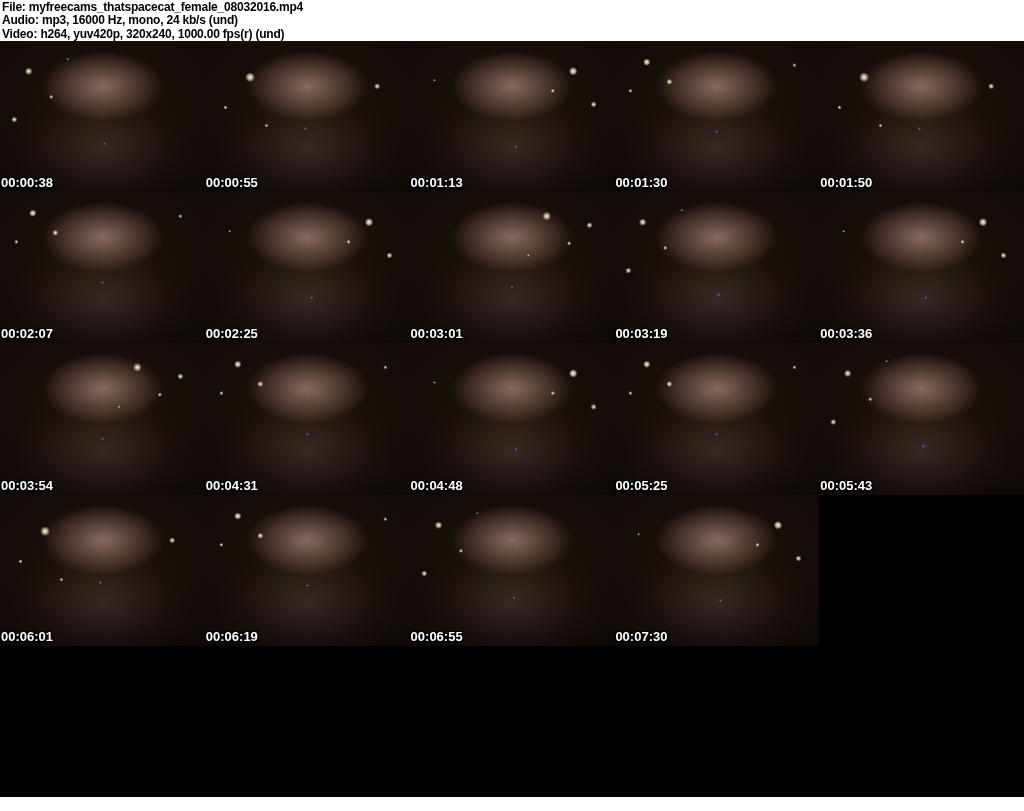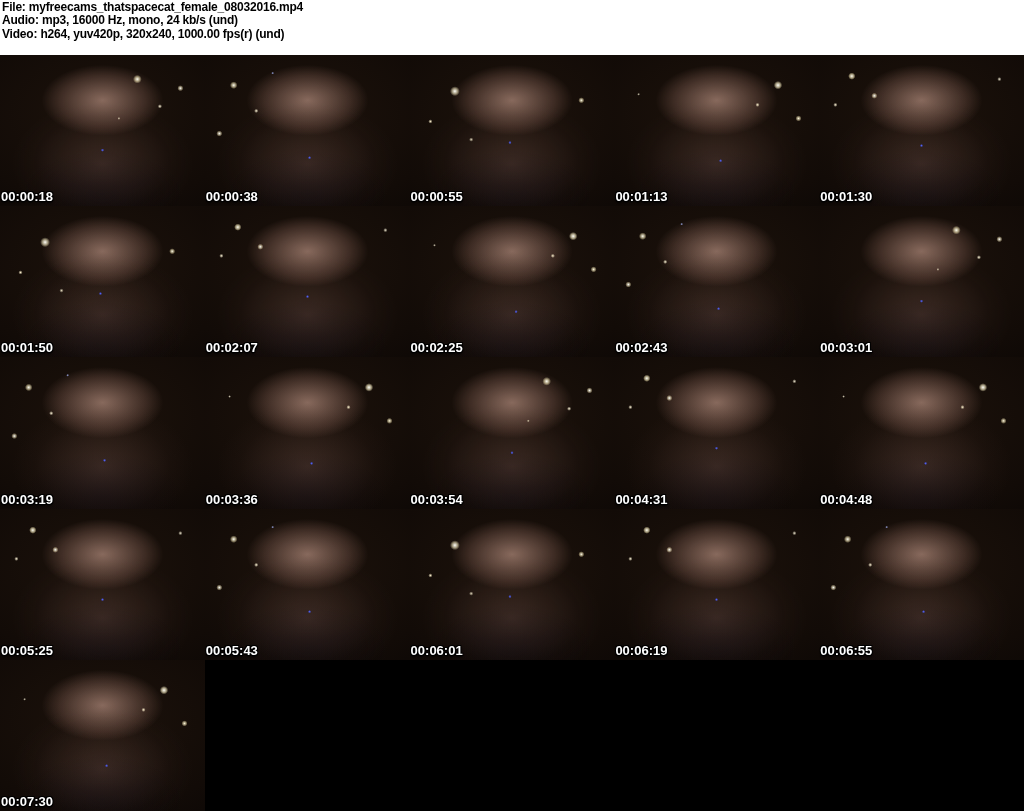--- a/index.html
+++ b/index.html
@@ -8,21 +8,21 @@
     width: 1024px;
     height: 811px;
     overflow: hidden;
     background: #ffffff;
     font-family: "Liberation Sans", "DejaVu Sans", sans-serif;
   }
 
   
   .info-header {
     width: 1024px;
-    height: 55px;
+    height: 41px;
     box-sizing: border-box;
     background: #ffffff;
     color: #000000;
     padding: 1px 0 0 2px;
   }
   .info-header .line {
     font-size: 12px;
     line-height: 13.4px;
     font-weight: bold;
     letter-spacing: -0.2px;
@@ -119,23 +119,20 @@
 </head>
 <body>
 
 <div class="info-header">
   <div class="line">File: myfreecams_thatspacecat_female_08032016.mp4</div>
   <div class="line">Audio: mp3, 16000 Hz, mono, 24 kb/s (und)</div>
   <div class="line">Video: h264, yuv420p, 320x240, 1000.00 fps(r) (und)</div>
 </div>
 
 <div class="sheet">
-  <div class="thumb v0">
-      <span class="timestamp">00:00:18</span>
-    </div>
   <div class="thumb v1">
       <span class="timestamp">00:00:38</span>
     </div>
   <div class="thumb v2">
       <span class="timestamp">00:00:55</span>
     </div>
   <div class="thumb v3">
       <span class="timestamp">00:01:13</span>
     </div>
   <div class="thumb v4">
@@ -143,23 +140,20 @@
     </div>
 
   <div class="thumb v2">
       <span class="timestamp">00:01:50</span>
     </div>
   <div class="thumb v4">
       <span class="timestamp">00:02:07</span>
     </div>
   <div class="thumb v3">
       <span class="timestamp">00:02:25</span>
-    </div>
-  <div class="thumb v1">
-      <span class="timestamp">00:02:43</span>
     </div>
   <div class="thumb v0">
       <span class="timestamp">00:03:01</span>
     </div>
 
   <div class="thumb v1">
       <span class="timestamp">00:03:19</span>
     </div>
   <div class="thumb v3">
       <span class="timestamp">00:03:36</span>

